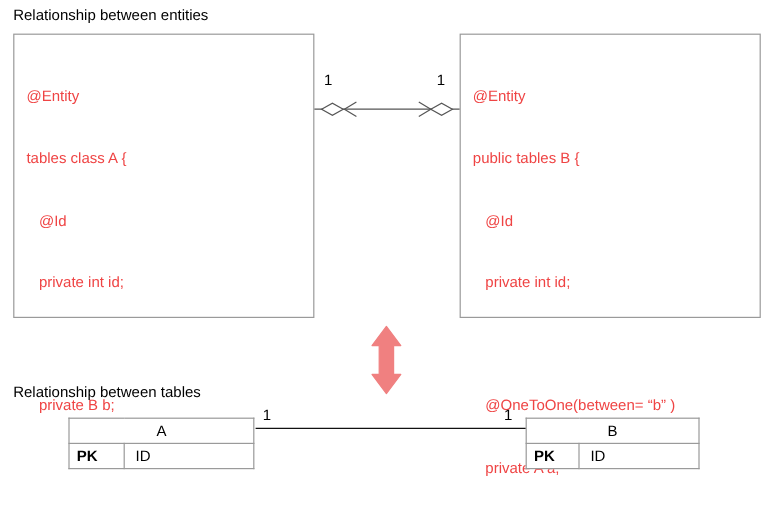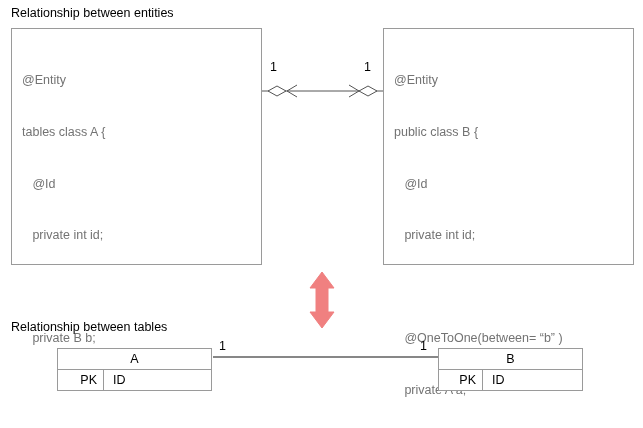--- a/index.html
+++ b/index.html
@@ -32,21 +32,21 @@
 
   .code-box {
     position: absolute;
     border: 1px solid #9a9a9a;
     background: #ffffff;
     box-sizing: border-box;
     font-size: 12.5px;
     line-height: 17.2px;
     padding: 9px 0 0 10px;
     white-space: pre;
-    color: #737373;
+    color: #ef4444;
   }
   #entity-a-box { left: 11px;  top: 28px; width: 251px; height: 237px; }
   #entity-b-box { left: 383px; top: 28px; width: 251px; height: 237px; }
 
   .code-line { display: block; height: 17.2px; }
 
   
   .mult-label {
     position: absolute;
     font-size: 12.5px;
@@ -69,21 +69,22 @@
     padding: 2px 6px;
     height: 21px;
     box-sizing: border-box;
     color: #000;
   }
   .db-table .tname {
     text-align: center;
   }
   .db-table .keycol {
     width: 46px;
-    text-align: right;
+    text-align: left;
+    font-weight: bold;
   }
   .db-table .colname {
     width: 108px;
     text-align: left;
     padding-left: 9px;
   }
   .db-table .colname span { }
   #table-a { left: 57px;  top: 348px; }
   #table-b { left: 438px; top: 348px; }
   #table-b .keycol { width: 44px; }
@@ -113,21 +114,21 @@
     <span class="code-line">   private B b;</span>
     
     
     
     
     
   </div>
 
   <div class="code-box" id="entity-b-box">
     <span class="code-line">@Entity</span>
-    <span class="code-line">public class B {</span>
+    <span class="code-line">public tables B {</span>
     <span class="code-line">   @Id</span>
     <span class="code-line">   private int id;</span>
     <span class="code-line"></span>
     <span class="code-line">   @OneToOne(between= “b” )</span>
     <span class="code-line">   private A a;</span>
     
     
     
     
     

